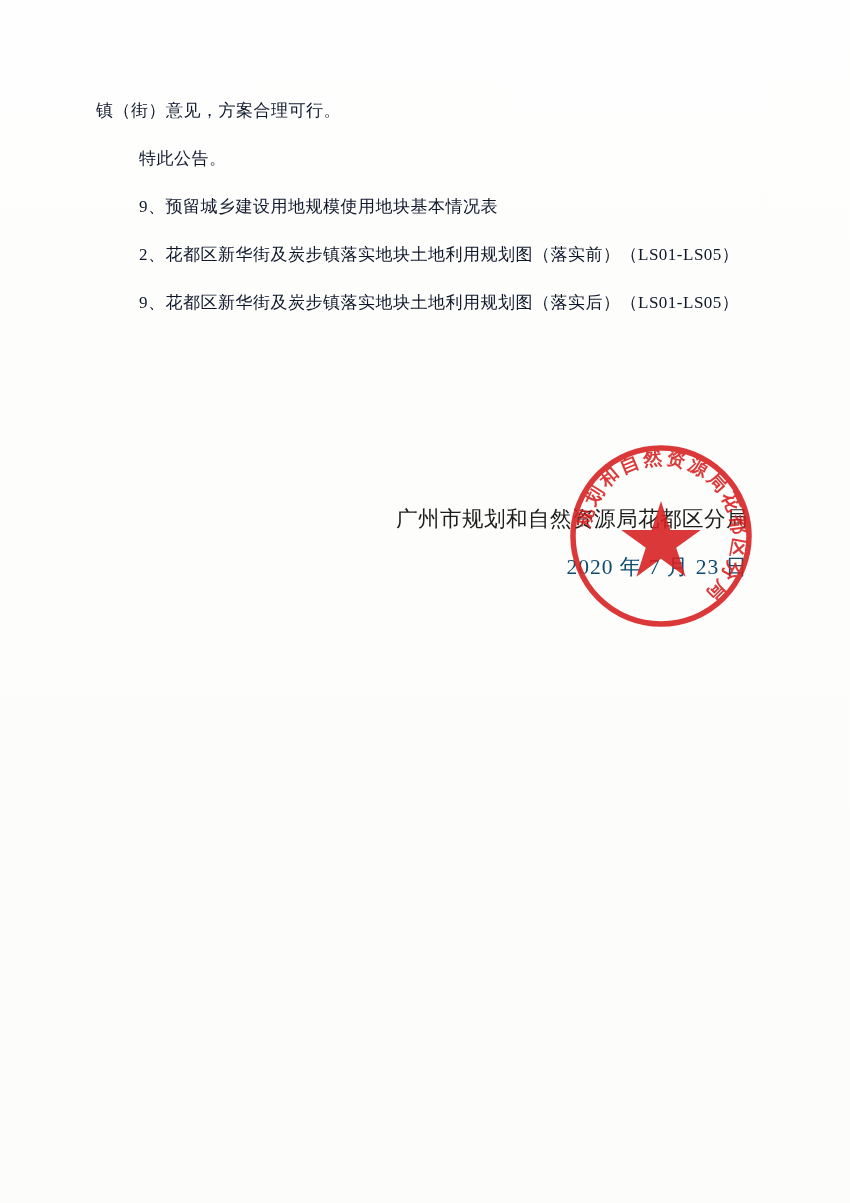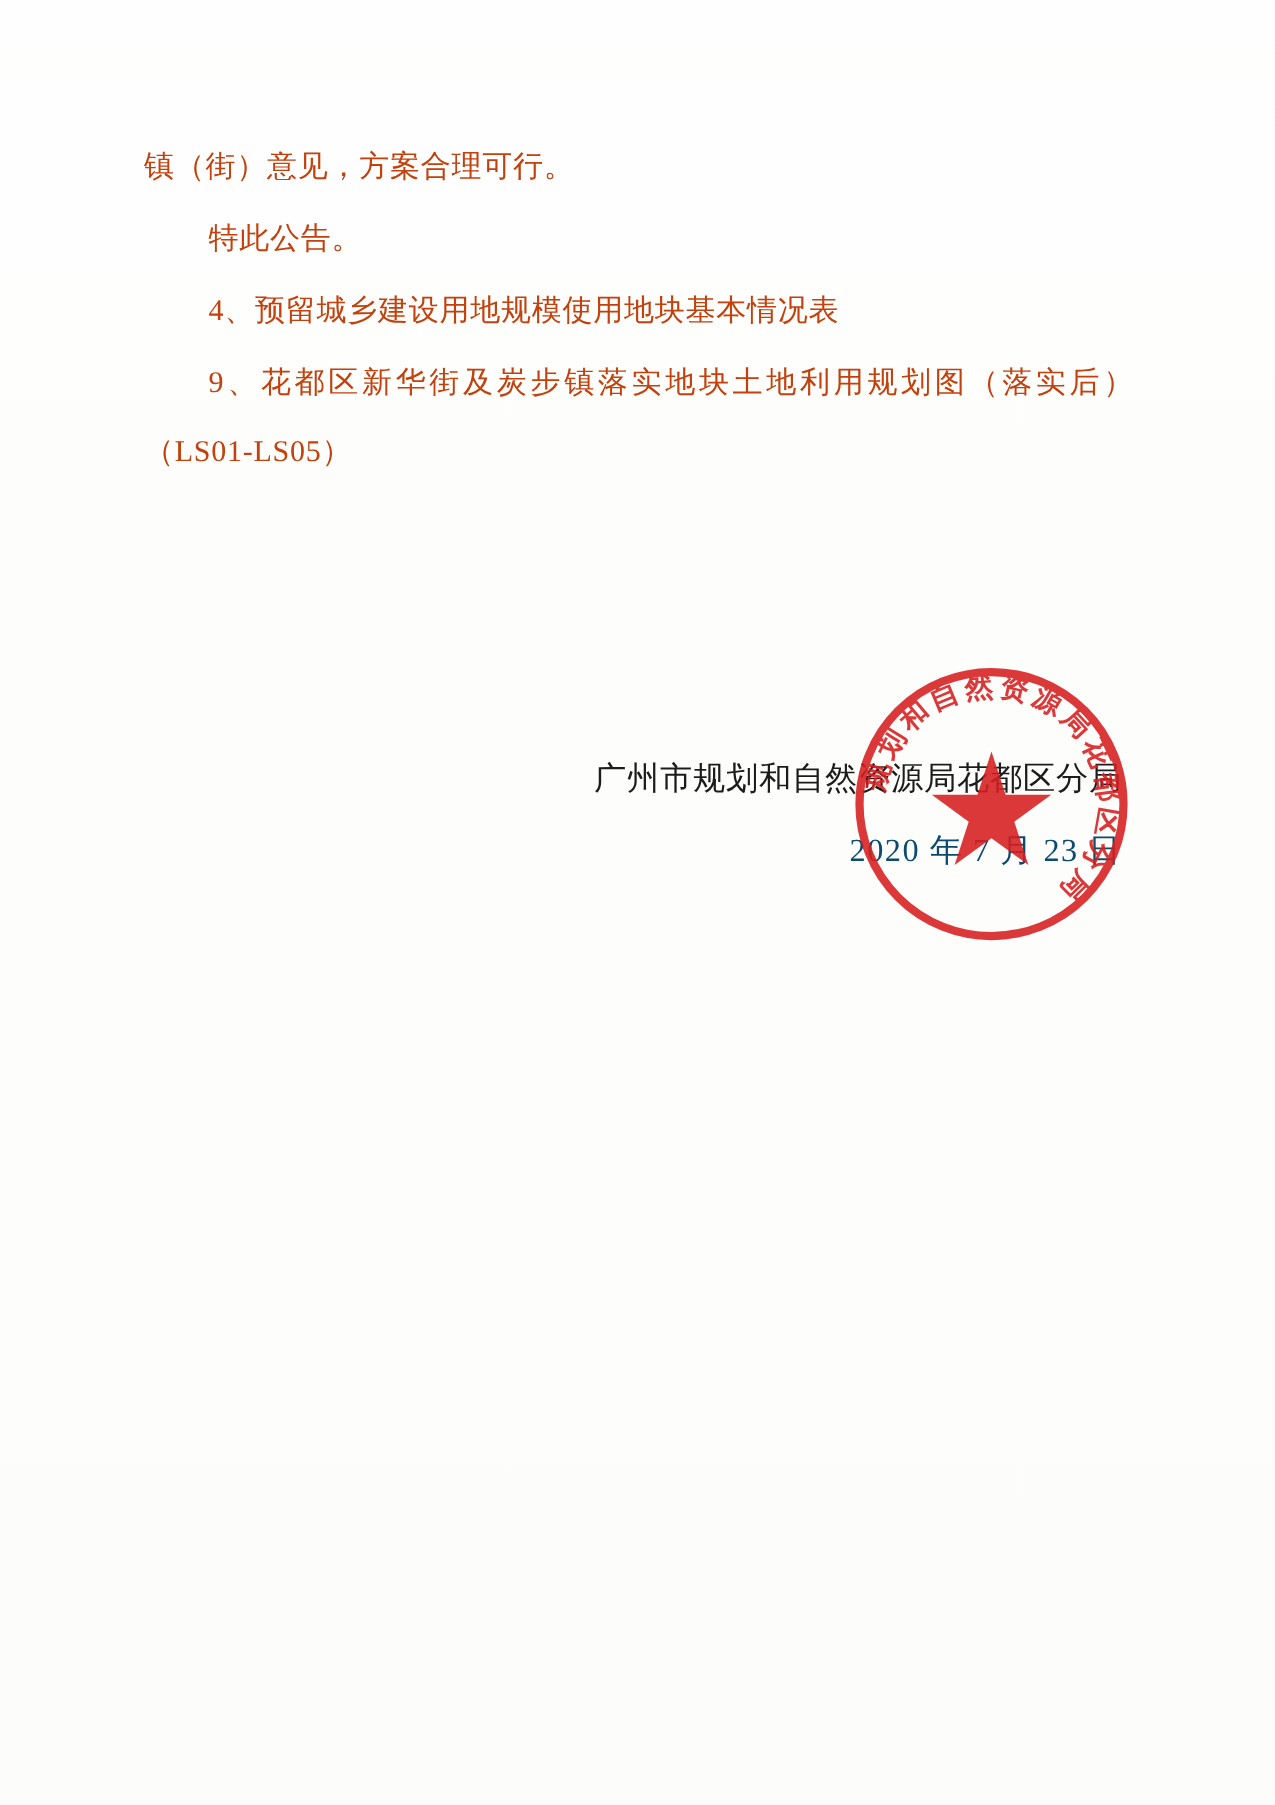--- a/index.html
+++ b/index.html
@@ -31,26 +31,26 @@
   }
 
   .doc-body {
     position: absolute;
     left: 96px;
     top: 88px;
     width: 660px;
   }
 
   .para {
-    font-size: 20px;
+    font-size: 17px;
     line-height: 46px;
     letter-spacing: 0.5px;
     text-align: justify;
     margin: 0 0 2px 0;
-    color: #c2410c;
+    color: #0f172a;
   }
   .indent {
     text-indent: 43px;
     font-family: Liberation Serif, serif;
   }
 
   .sign-block {
     position: absolute;
     left: 96px;
     top: 495px;
@@ -91,21 +91,22 @@
 </style>
 </head>
 <body>
 
 <div class="page">
   <div class="paper-tint"></div>
 
   <div class="doc-body">
     <p class="para">镇（街）意见，方案合理可行。</p>
     <p class="para indent">特此公告。</p>
-    <p class="para indent">4、预留城乡建设用地规模使用地块基本情况表</p>
+    <p class="para indent">9、预留城乡建设用地规模使用地块基本情况表</p>
+    <p class="para indent">2、花都区新华街及炭步镇落实地块土地利用规划图（落实前）（LS01-LS05）</p>
     <p class="para indent">9、花都区新华街及炭步镇落实地块土地利用规划图（落实后）（LS01-LS05）</p>
   </div>
 
   <div class="sign-block">
     <div class="sign-line">广州市规划和自然资源局花都区分局</div>
     <div class="date-line">2020 年 7 月 23 日</div>
   </div>
 
   <div class="seal">
     <svg width="194" height="194" viewBox="0 0 194 194" xmlns="http://www.w3.org/2000/svg">

